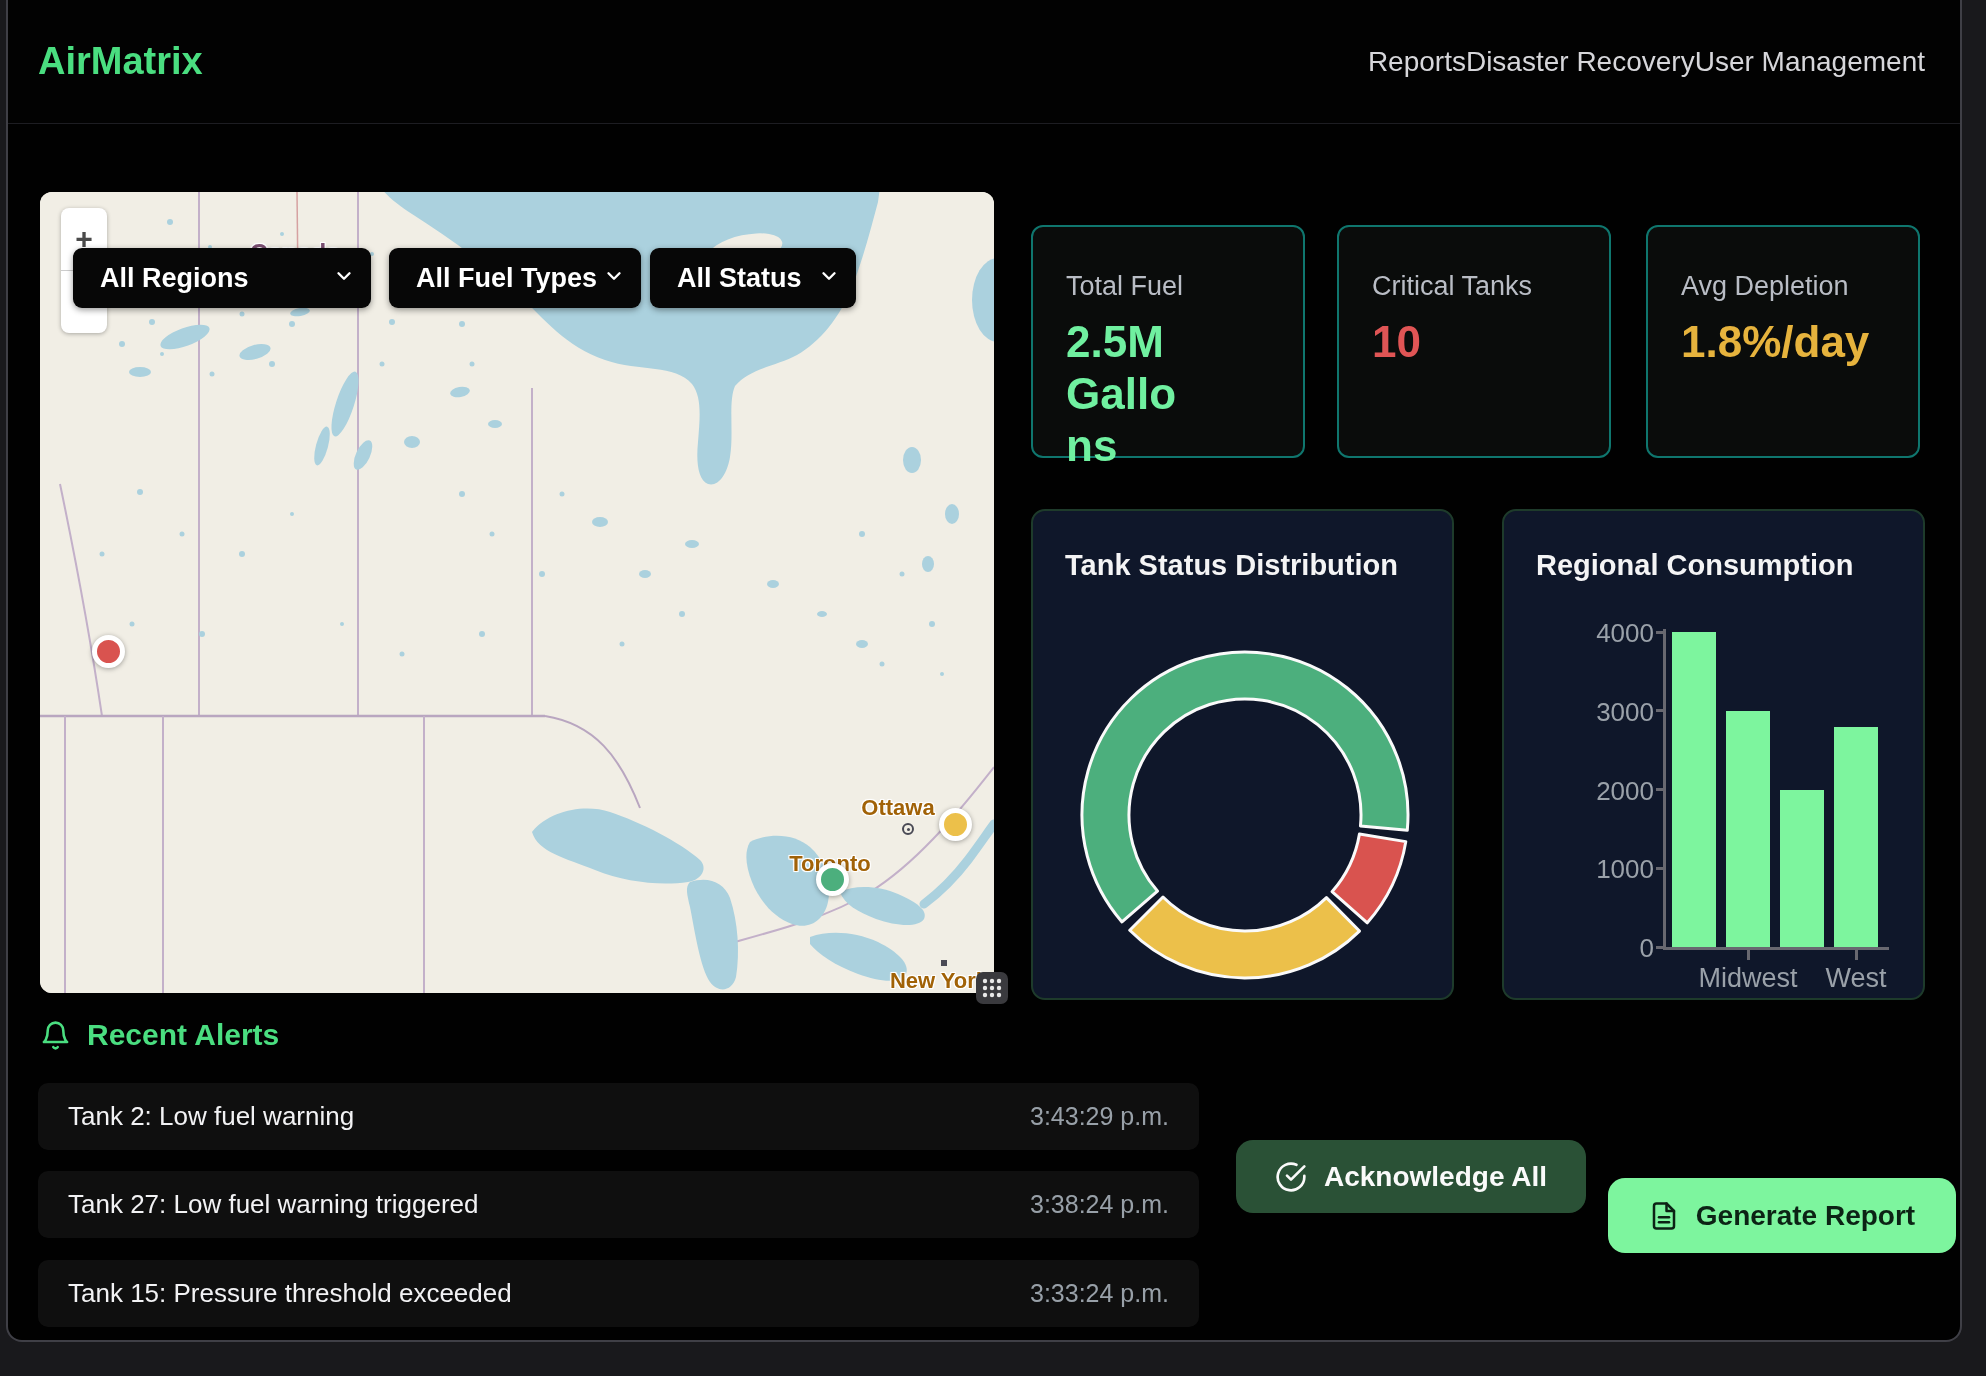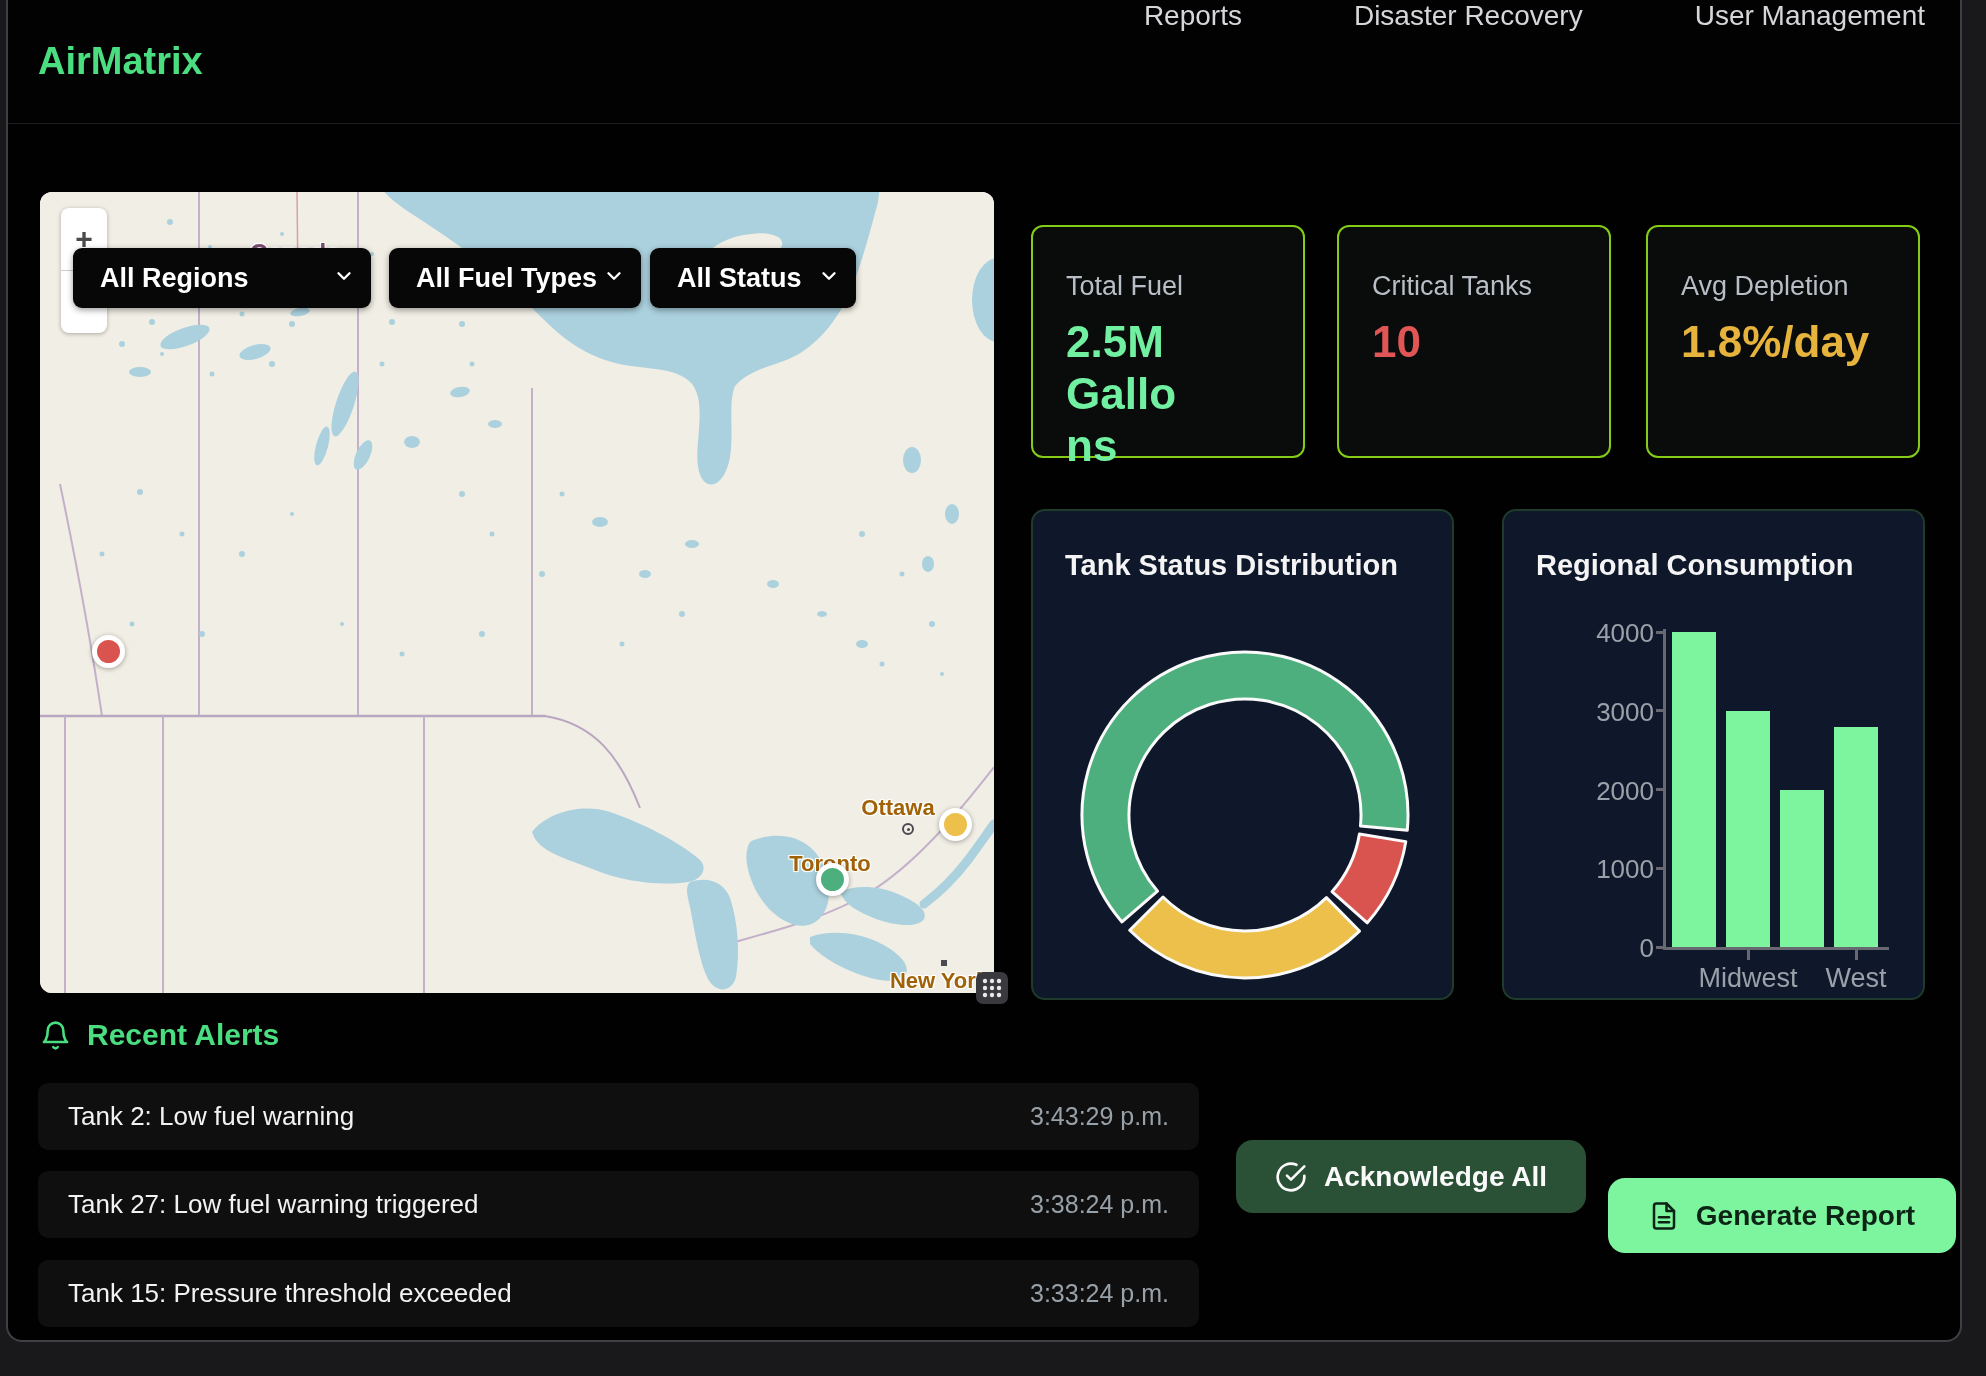--- a/index.html
+++ b/index.html
@@ -9,21 +9,21 @@
     background:#010101; border:2px solid #3f3f46; border-top:none;
     border-radius:0 0 16px 16px; overflow:hidden; }
 
   
   .header { position:absolute; left:0; top:0; width:100%; height:124px;
     background:#020202; border-bottom:1px solid #1d1d22; }
   .brand { position:absolute; left:30px; top:40px; font-size:38px; font-weight:bold; color:#4ade80; }
   .titlebox { position:absolute; left:274px; top:16px; }
   .page-title { font-size:39px; font-weight:bold; color:#f4f4f5; letter-spacing:-0.5px; }
   .page-subtitle { margin-top:8px; font-size:26px; font-weight:600; color:#4ade80; }
-  .nav { position:absolute; right:35px; top:0; height:124px; display:flex; gap:112px; }
+  .nav { position:absolute; right:35px; top:0; height:124px; display:flex; align-items:center; }
   .nav-item { font-size:28px; color:#d6d6da; cursor:pointer; white-space:nowrap; }
 
   
   .map-wrap { position:absolute; left:32px; top:192px; width:954px; height:801px; }
   .map-surface { position:absolute; inset:0; border-radius:12px; overflow:hidden; background:#f1eee5; }
   .map-svg { position:absolute; left:0; top:0; }
   .map-label-country { position:absolute; transform:translate(-50%,-50%); font-size:25px; font-weight:600;
     color:#7b4f71; text-shadow:0 0 3px #fff,1px 1px 0 #fff,-1px -1px 0 #fff,1px -1px 0 #fff,-1px 1px 0 #fff;margin-top:41px; }
   .city { position:absolute; transform:translate(-50%,-50%); font-size:22px; font-weight:600; color:#a16207;
     text-shadow:0 0 3px #fff,1px 1px 0 #fff,-1px -1px 0 #fff,1px -1px 0 #fff,-1px 1px 0 #fff; white-space:nowrap; }
@@ -39,21 +39,21 @@
   .zoomdiv { height:1px; background:#ccc; }
   .pill { position:absolute; top:56px; height:60px; background:#070707; border-radius:9px; z-index:2;
     display:flex; align-items:center; padding-left:27px; cursor:pointer; box-shadow:0 2px 6px rgba(0,0,0,.4); }
   .pill-label { font-size:27px; font-weight:bold; color:#fff; }
   .pill .chev { position:absolute; right:16px; top:50%; transform:translateY(-50%); }
   .grip { position:absolute; left:936px; top:780px; width:32px; height:32px; background:#3a3a3e;
     border-radius:7px; z-index:3; display:flex; align-items:center; justify-content:center; cursor:grab; }
 
   
   .stat-card { position:absolute; top:225px; width:274px; height:233px; background:#0a0c0b;
-    border:2px solid #84cc16; border-radius:12px; padding:44px 0 0 33px; }
+    border:2px solid #0f766e; border-radius:12px; padding:44px 0 0 33px; }
   .stat-label { font-size:27px; font-weight:500; color:#b9bdc5; }
   .stat-value { margin-top:14px; font-size:44px; font-weight:bold; line-height:1.18; max-width:165px; }
   .stat-card:nth-of-type(3) .stat-value { max-width:120px; overflow-wrap:anywhere; }
 
   
   .panel { position:absolute; top:509px; width:423px; height:491px; background:#0f172a;
     border:2px solid #1e3b2b; border-radius:14px; }
   .panel-title { position:absolute; left:32px; top:38px; font-size:29px; font-weight:bold; color:#f4f4f5; }
   .donut-panel { left:1023px; }
   .bar-panel { left:1494px; }

